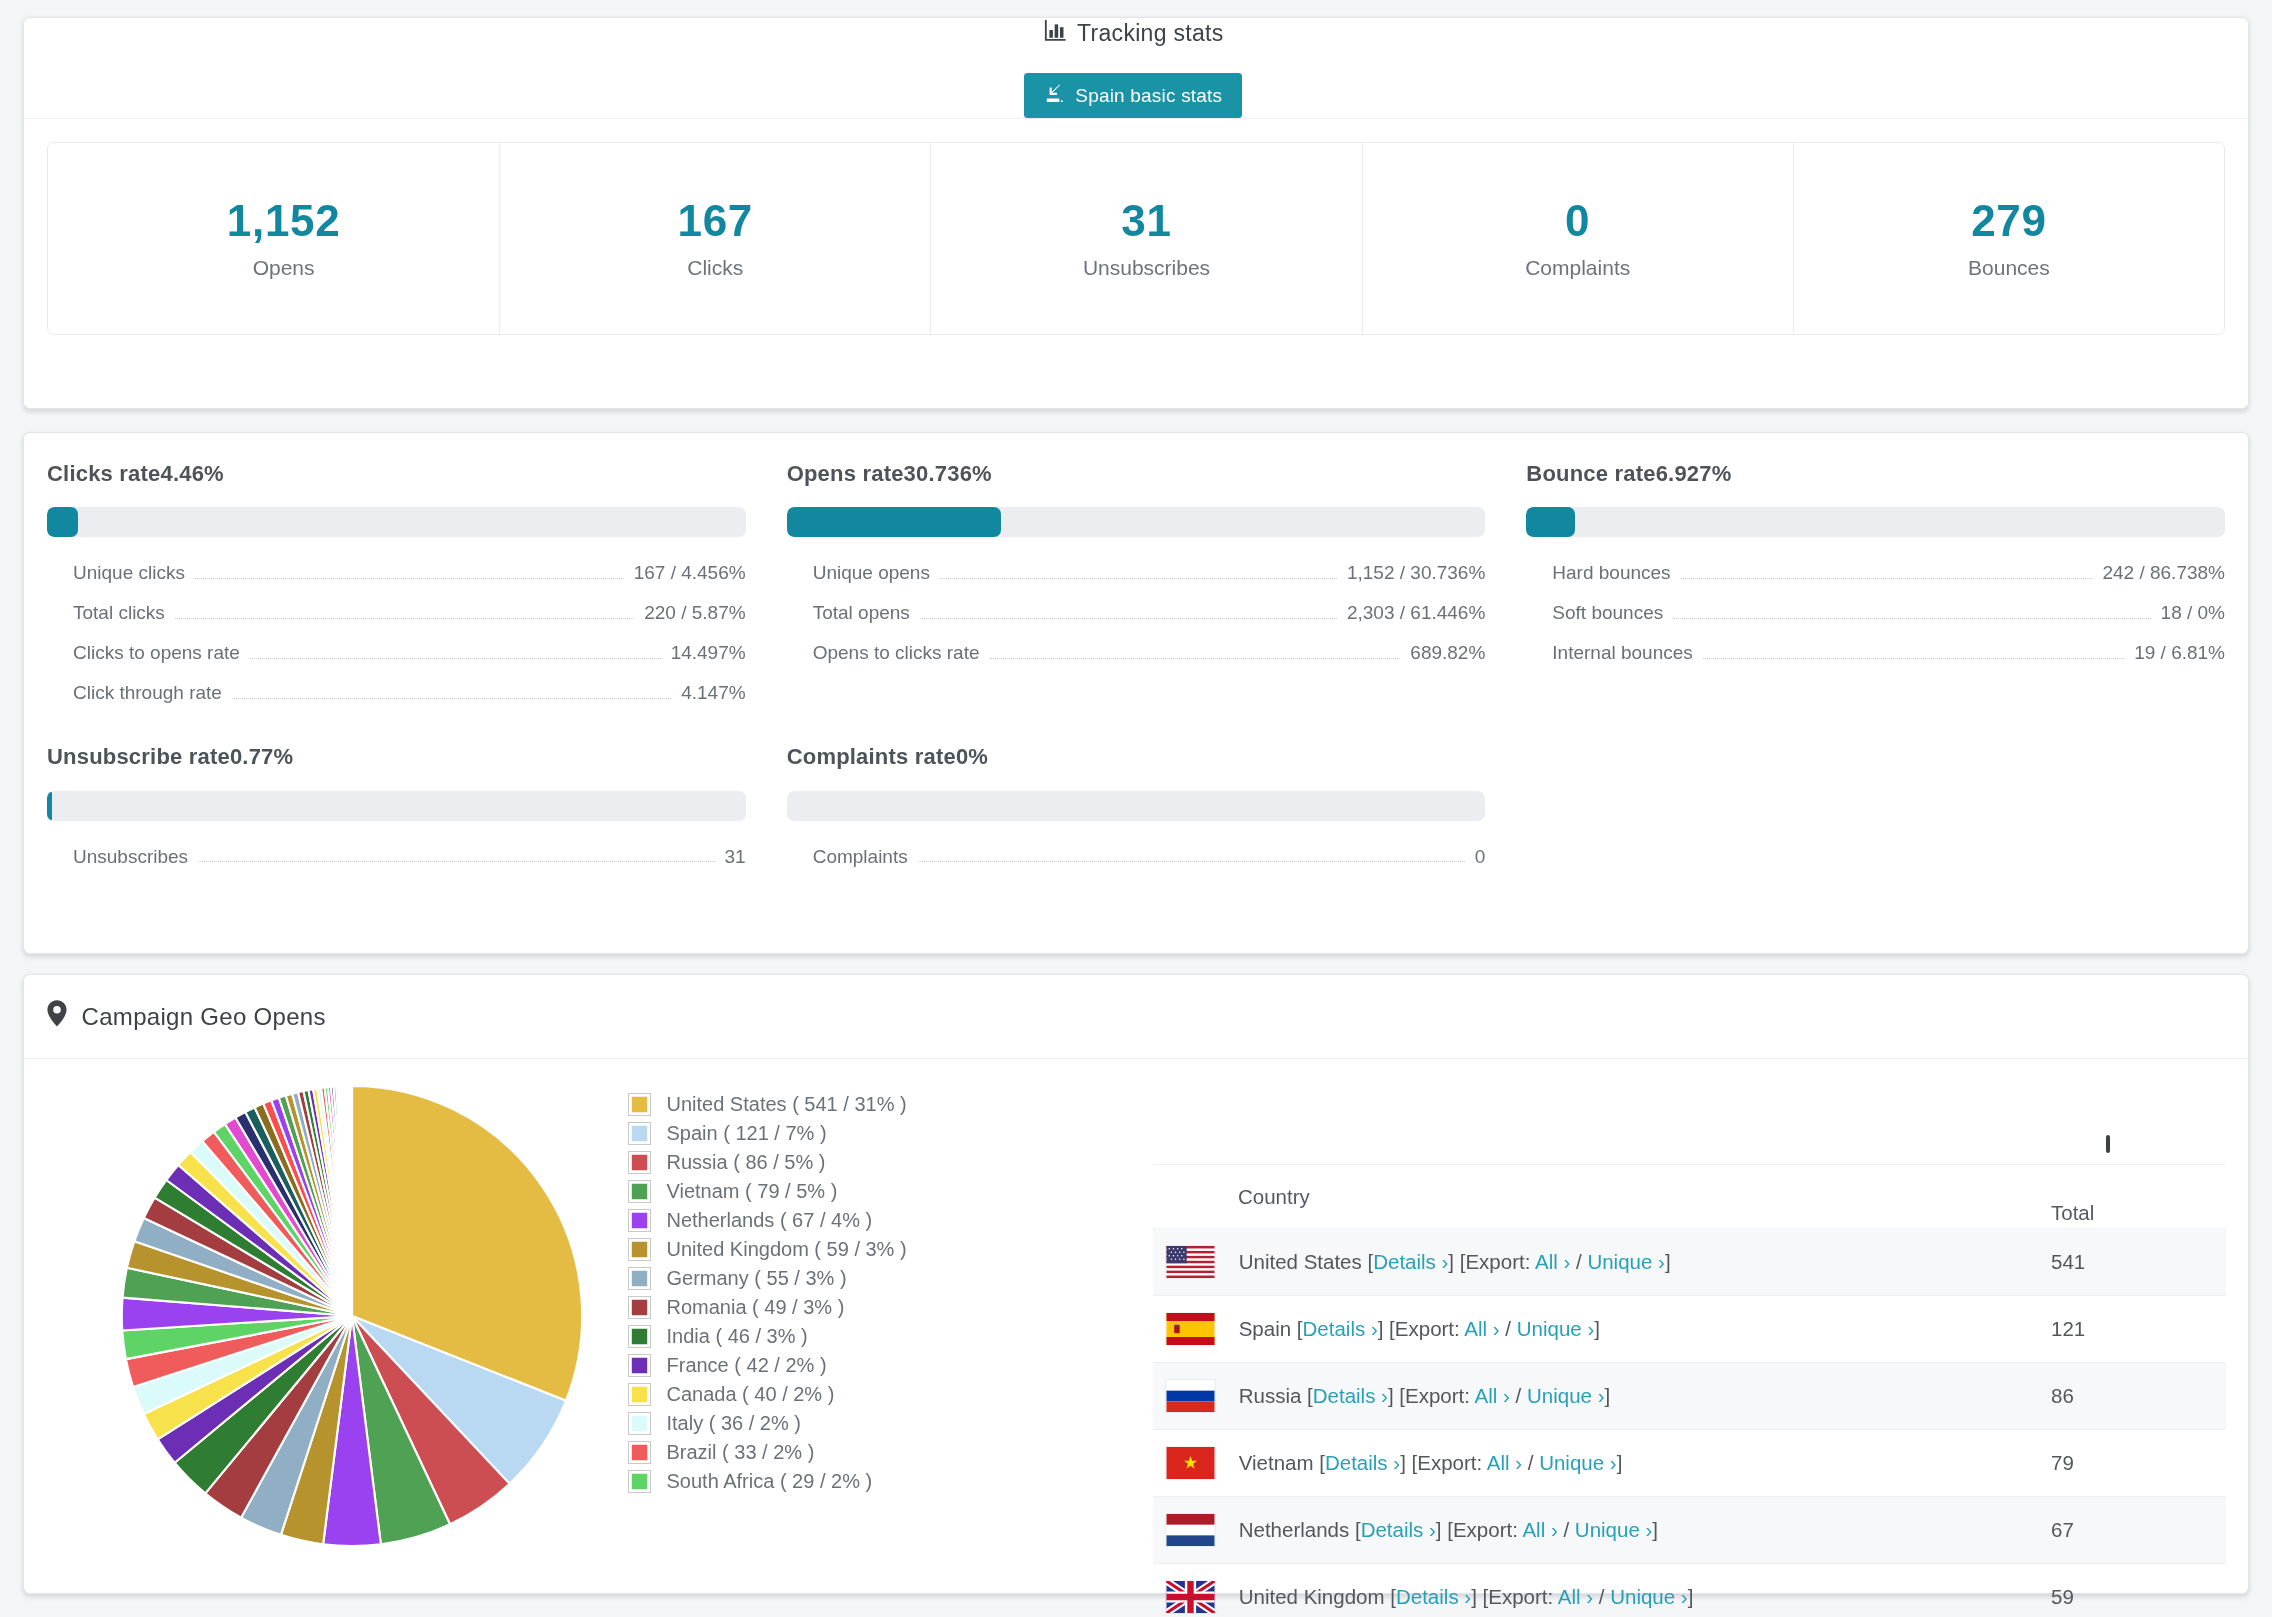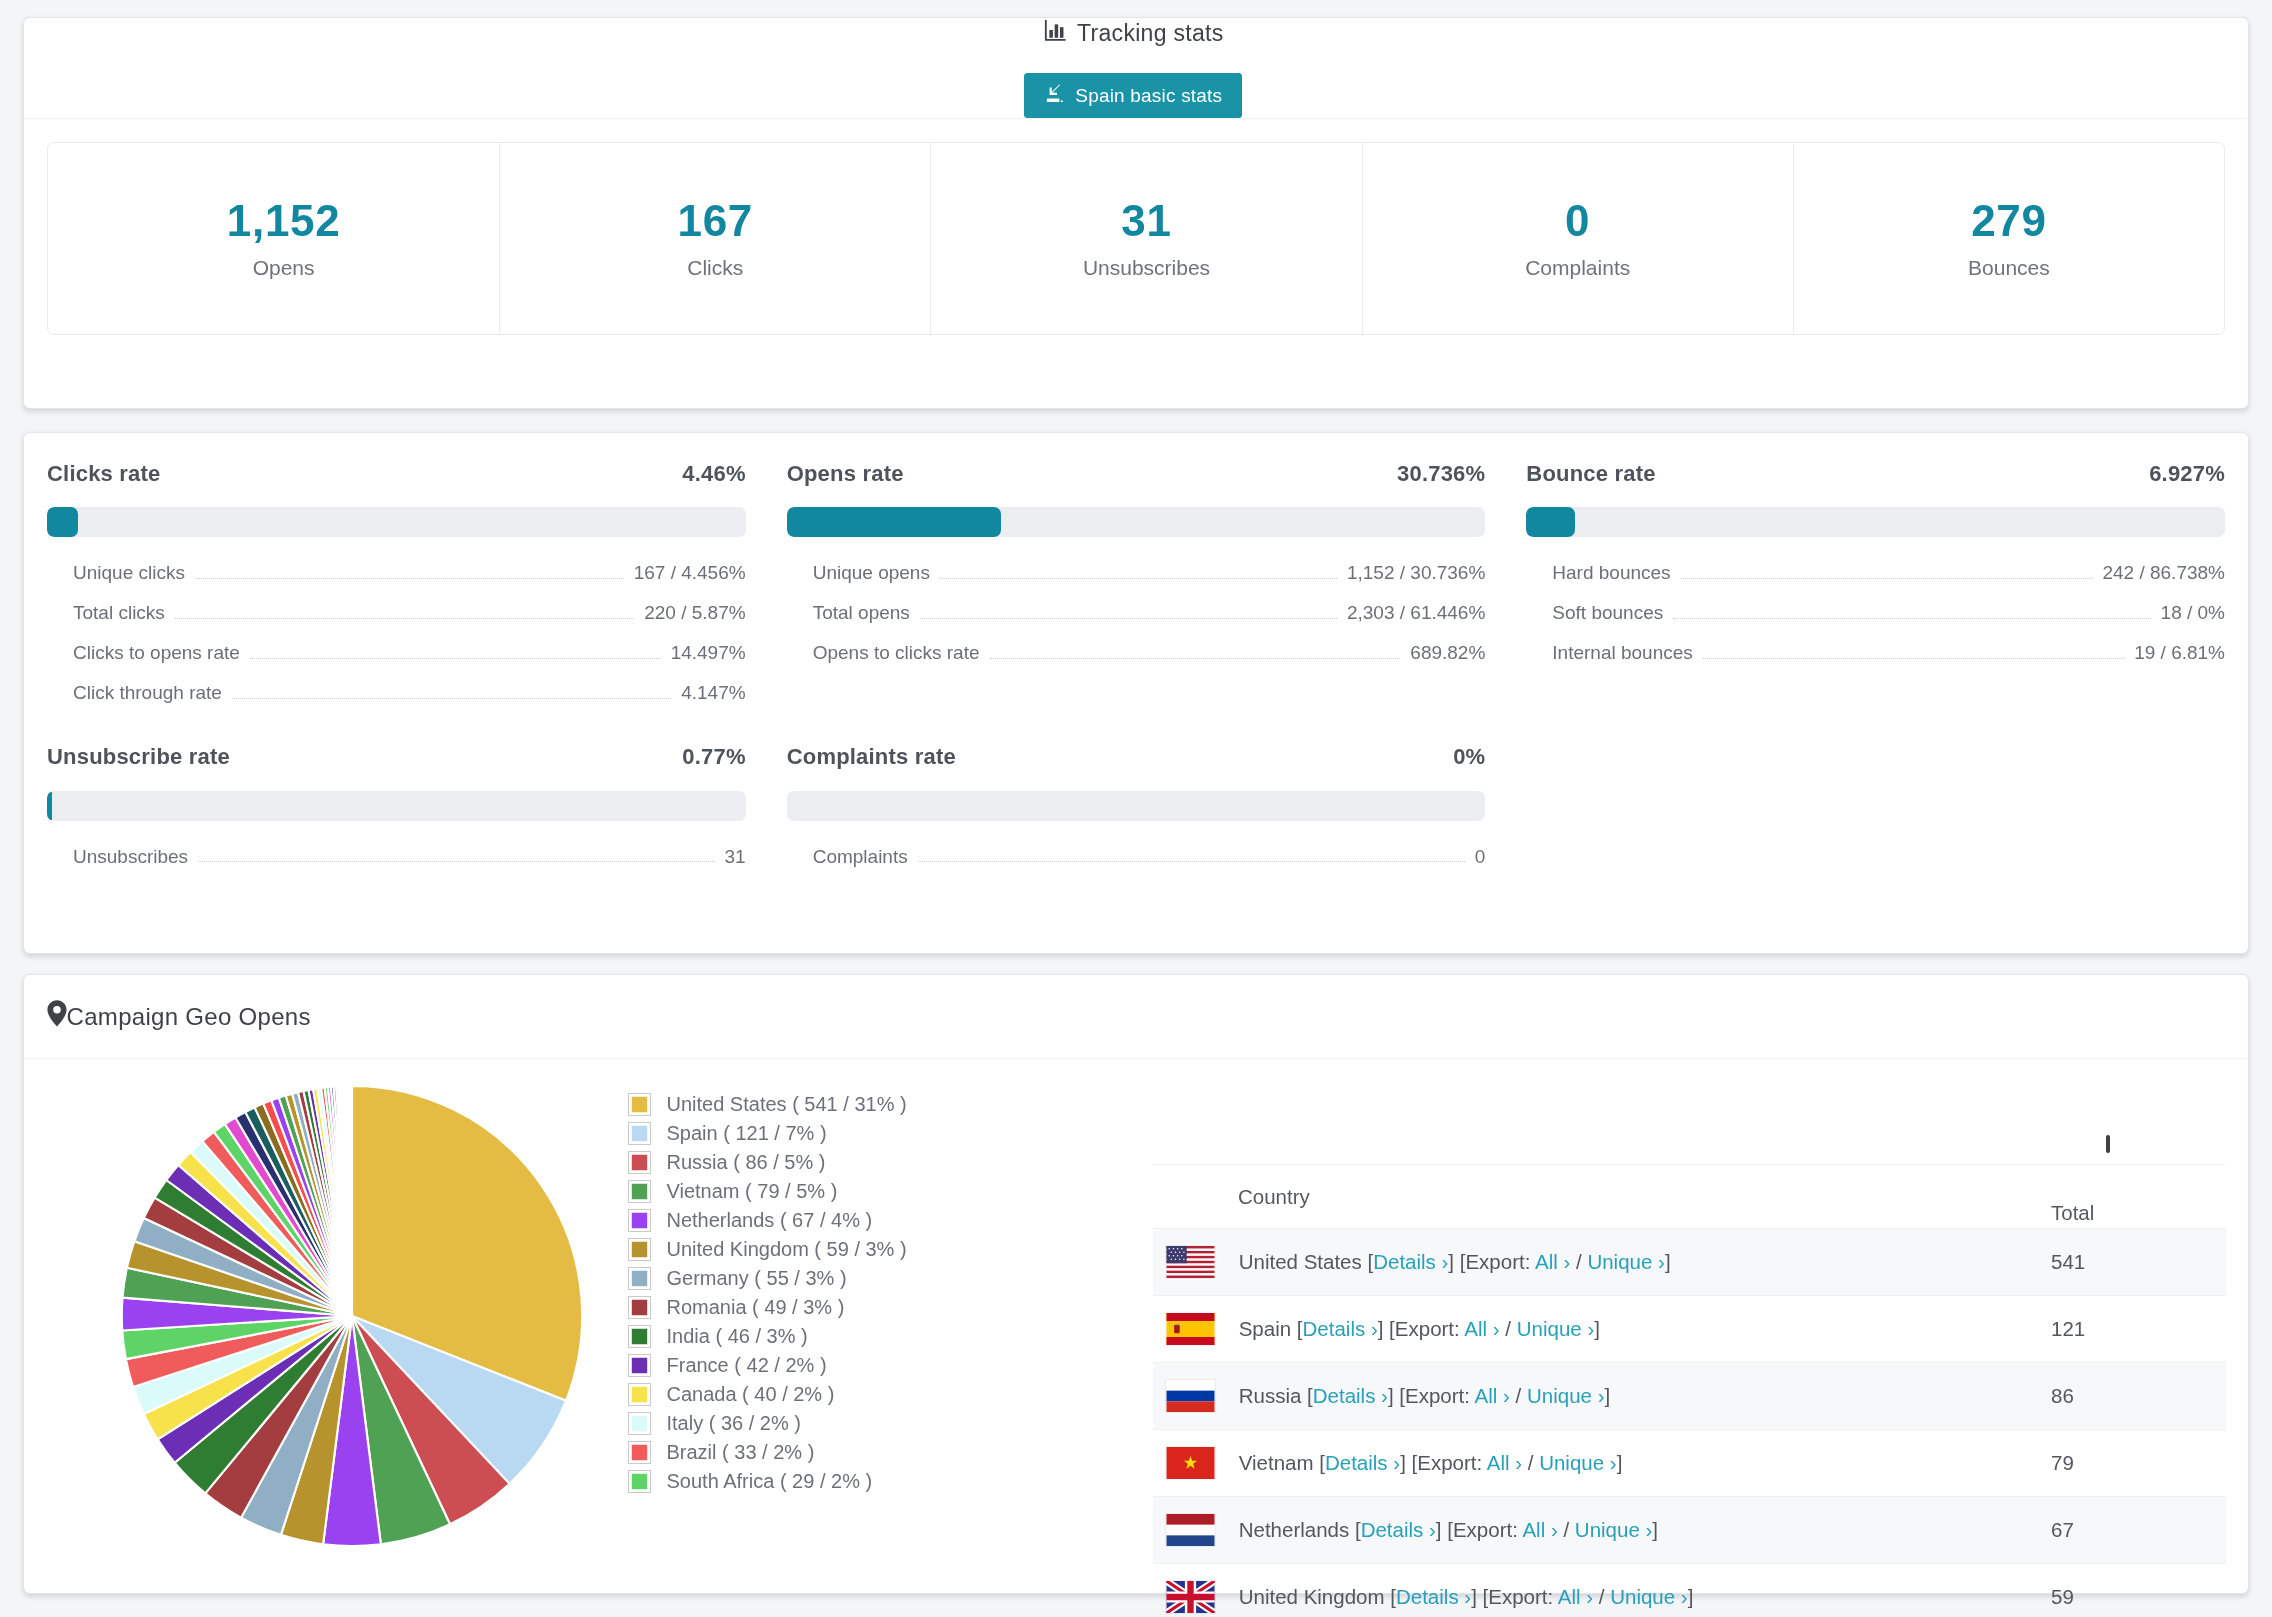--- a/index.html
+++ b/index.html
@@ -24,30 +24,30 @@
     display:grid;grid-template-columns:repeat(5,1fr);padding-left:20px;}
   .sum-cell{display:flex;flex-direction:column;justify-content:center;align-items:center;gap:10px;
     border-left:1.4px solid #e9ebee;}
   .sum-cell:first-child{border-left:none;}
   .sum-val{font-size:44px;font-weight:700;color:#1287a0;letter-spacing:0.7px;}
   .sum-label{font-size:21px;color:#6e737a;}
   
   #card-rates{left:23px;top:432px;width:2226px;height:522px;}
   .rates-grid{display:grid;grid-template-columns:repeat(3,1fr);column-gap:41px;row-gap:40px;
     padding:28px 23px 0;}
-  .rate-head{display:flex;justify-content:space-between;align-items:baseline;height:25.4px;}
+  .rate-head{display:flex;align-items:baseline;height:25.4px;}
   .rate-title,.rate-val{font-size:22px;font-weight:700;color:#4e535a;letter-spacing:0.2px;}
   .rate-bar{margin-top:21px;height:30px;border-radius:7px;background:#ebedf0;overflow:hidden;}
   .rate-fill{height:100%;background:#1287a0;border-radius:7px;}
   .rate-rows{margin-top:7px;margin-left:26px;}
   .rrow{display:flex;align-items:flex-end;height:40px;font-size:19px;color:#6b7077;}
   .rrow .leader{flex:1;border-bottom:1.4px dotted #c6c9ce;margin:0 10px 5.6px;}
   
   #card-geo{left:23px;top:974px;width:2226px;height:620px;}
-  .c3-header{height:83px;display:flex;align-items:center;gap:0;padding:0 22.6px;
+  .c3-header{height:83px;display:flex;align-items:center;gap:15px;padding:0 22.6px;
     border-bottom:1.4px solid #eef0f2;font-size:24px;color:#3e4247;letter-spacing:0.3px;}
   .geo-body{position:relative;height:536px;}
   #pie-svg{position:absolute;left:95px;top:24px;width:466px;height:466px;}
   #legend{position:absolute;left:604px;top:31px;}
   .leg-item{display:flex;align-items:center;gap:15.5px;height:29px;cursor:pointer;}
   .leg-swatch{width:21px;height:21px;border:0.7px solid #c9c9c9;box-shadow:inset 0 0 0 2.8px #fff;flex:none;}
   .leg-label{font-size:20px;color:#6c7178;}
   .geo-table{position:absolute;left:1129px;top:105px;width:1073px;height:497px;overflow:hidden;
     font-size:20.5px;color:#53575d;}
   .g-header{height:63px;display:flex;align-items:center;border-top:1.4px solid #f1f2f4;

